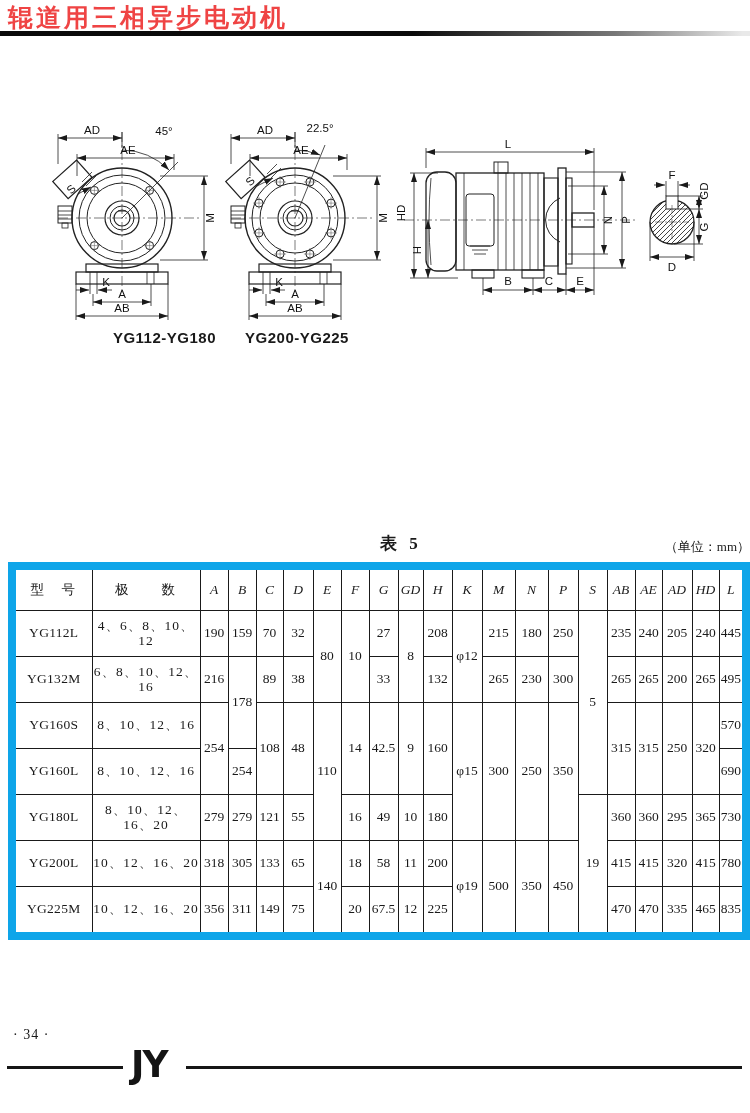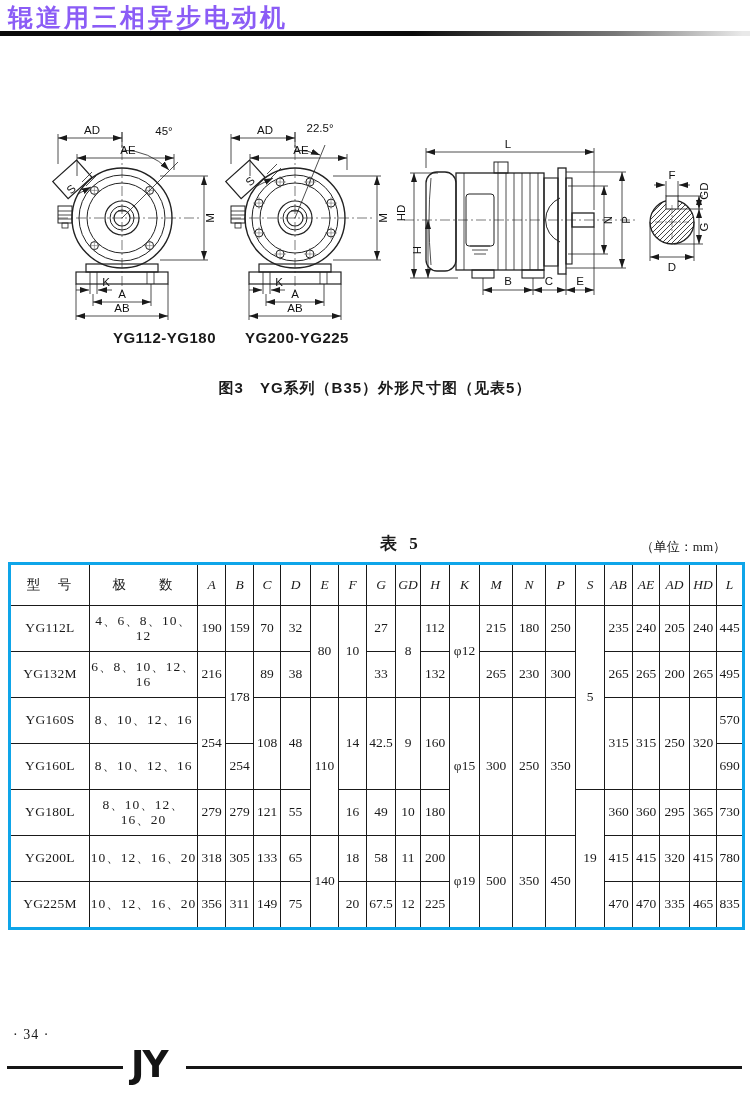--- a/index.html
+++ b/index.html
@@ -1,38 +1,38 @@
 <!DOCTYPE html>
 <html><head>
 <meta charset="utf-8">
 <style>
   html,body{margin:0;padding:0;background:#e8e8e8;}
   .page{position:relative;width:750px;height:1113px;background:#ffffff;margin:0 auto;
         font-family:"Liberation Serif",serif;color:#1a1a1a;overflow:hidden;}
 
   
   .doc-title{position:absolute;left:8px;top:1px;font-family:"Liberation Sans",sans-serif;
-             font-weight:bold;font-size:25px;letter-spacing:3px;color:#8b5cf6;}
+             font-weight:bold;font-size:25px;letter-spacing:3px;color:#ef4444;}
   .title-rule{position:absolute;left:0;top:31px;width:750px;height:5px;
               background:linear-gradient(to right,#0a0a0a 0%,#0a0a0a 55%,#777 82%,#e9e9e9 99%);}
 
   
   .fig-svg{position:absolute;left:0;top:114px;width:750px;height:210px;}
   .fig-svg text{font-family:"Liberation Sans",sans-serif;font-size:11.5px;fill:#111;}
   .view-label{position:absolute;top:329px;font-family:"Liberation Sans",sans-serif;
               font-size:15px;font-weight:600;letter-spacing:.5px;text-align:center;width:180px;}
   .vl1{left:36px;text-align:right;} .vl2{left:207px;}
   .fig-caption{position:absolute;left:0;top:379px;width:750px;text-align:center;
                font-family:"Liberation Sans",sans-serif;font-weight:bold;font-size:15px;letter-spacing:1px;}
 
   
   .tbl-title{position:absolute;left:348px;top:532px;font-size:17px;font-weight:bold;letter-spacing:4px;margin-left:32px;}
-  .tbl-unit{position:absolute;right:24px;top:538px;font-size:13px;}
+  .tbl-unit{position:absolute;right:0;top:538px;font-size:13px;}
   table.dims{position:absolute;left:8px;top:562px;width:734px;border-collapse:collapse;
-             table-layout:fixed;border:3px solid #0ea5e9;}
+             table-layout:fixed;border:8px solid #0ea5e9;}
   table.dims th,table.dims td{border:1.5px solid #1a1a1a;text-align:center;vertical-align:middle;
              padding:0;font-size:13.5px;line-height:1.1;overflow:hidden;}
   table.dims thead th{height:40px;font-weight:normal;}
   table.dims tbody td{height:45px;}
   th.dim-h{font-style:italic;font-family:"Liberation Serif",serif;font-size:14.5px;}
   th.cjk{font-size:14px;letter-spacing:2px;}
   td.model{font-size:13.5px;letter-spacing:.3px;}
   td.poles{font-size:13.5px;letter-spacing:1px;}
 
   
@@ -345,21 +345,20 @@
         <line x1="5" y1="57" x2="5" y2="96"></line>
           <line x1="49" y1="57" x2="49" y2="96"></line>
         <line x1="5" y1="92" x2="49" y2="92" marker-start="url(#mB)" marker-end="url(#mA)"></line>
         <text x="27" y="106" text-anchor="middle" stroke="none" fill="#111">D</text>
       </g>
     </g>
   </svg>
 
   <div class="view-label vl1">YG112-YG180</div>
   <div class="view-label vl2">YG200-YG225</div>
-  <div class="fig-caption">图3　YG系列（B35）外形尺寸图（见表5）</div>
 
   <div class="tbl-title">表 5</div>
   <div class="tbl-unit">（单位：mm）</div>
 
   <table class="dims">
     <colgroup>
       <col style="width:80px">
         <col style="width:108px">
         <col style="width:28px">
         <col style="width:28px">
@@ -411,21 +410,21 @@
         <td class="model">YG112L</td>
         <td class="poles">4、6、8、10、12</td>
         <td>190</td>
         <td>159</td>
         <td>70</td>
         <td>32</td>
         <td rowspan="2">80</td>
         <td rowspan="2">10</td>
         <td>27</td>
         <td rowspan="2">8</td>
-        <td>112</td>
+        <td>208</td>
         <td rowspan="2">φ12</td>
         <td>215</td>
         <td>180</td>
         <td>250</td>
         <td rowspan="4">5</td>
         <td>235</td>
         <td>240</td>
         <td>205</td>
         <td>240</td>
         <td>445</td>

